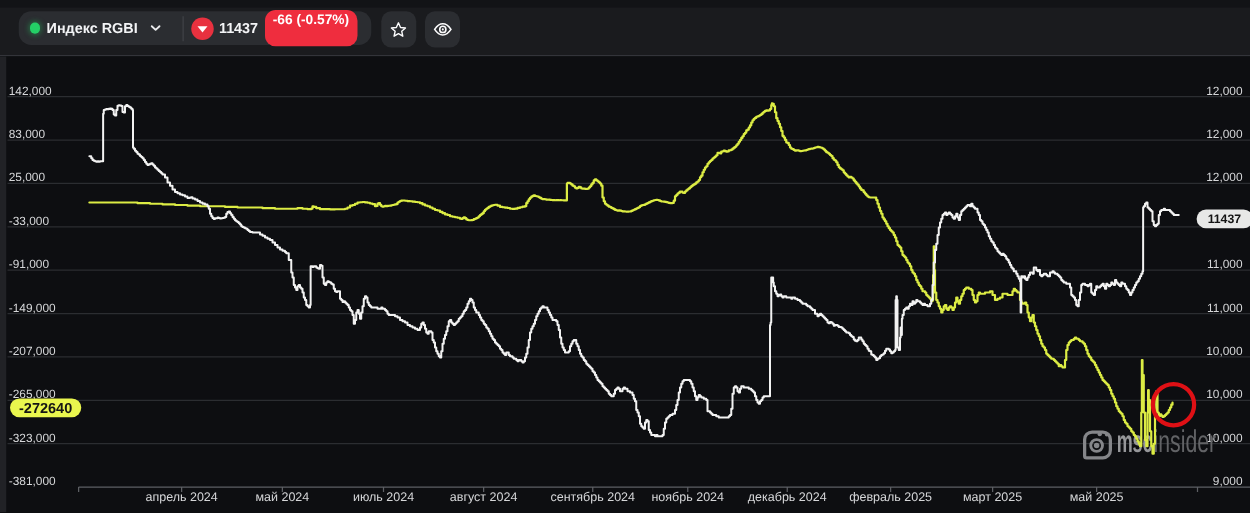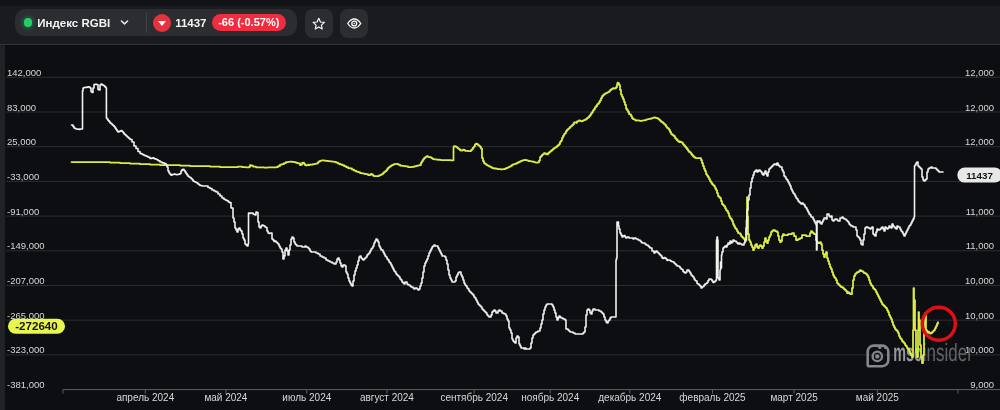--- a/index.html
+++ b/index.html
@@ -6,21 +6,21 @@
   .top{position:absolute;left:0;top:0;width:1000px;height:5.5px;background:#121316;}
   .hdr{position:absolute;left:0;top:5.5px;width:1000px;height:38.7px;background:#1a1b1e;}
   .hsep{position:absolute;left:0;top:44.2px;width:1000px;height:1px;background:#33343a;}
   .pill{position:absolute;left:14.5px;top:8.75px;height:27.5px;background:#2b2d31;border-radius:10px;display:flex;align-items:center;padding-right:10.5px;}
   .dot{width:8.6px;height:8.6px;border-radius:50%;background:#24cf66;margin-left:9.2px;box-shadow:0 0 4px 1.5px rgba(35,200,95,0.35);}
   .name{color:#f3f4f6;font-weight:bold;font-size:11.5px;margin-left:5px;letter-spacing:0;}
   .sep{width:1px;height:20px;background:#404247;margin-left:16.5px;}
   .rc{width:18px;height:18px;border-radius:50%;background:#e8313f;margin-left:6.5px;display:flex;align-items:center;justify-content:center;}
   .tri{width:0;height:0;border-left:4.2px solid transparent;border-right:4.2px solid transparent;border-top:5.6px solid #fff;margin-top:1px;}
   .price{color:#f3f4f6;font-weight:bold;font-size:11.5px;margin-left:4px;}
-  .chg{background:#ef2d3e;color:#fff;font-weight:bold;font-size:11px;border-radius:8.5px;height:17px;line-height:17px;padding:0 6.7px;margin-left:5px;}
+  .chg{background:#ef2d3e;color:#fff;font-weight:bold;font-size:11px;border-radius:8.5px;height:29px;line-height:17px;padding:0 6.7px;margin-left:5px;}
   .btn{position:absolute;top:9.4px;width:28.6px;height:28.6px;background:#2b2d31;border-radius:8px;display:flex;align-items:center;justify-content:center;}
   svg{position:absolute;left:0;top:0;}
   .ax{font-family:"Liberation Sans",sans-serif;font-size:9.5px;fill:#d6d7d9;}
   .mo{font-family:"Liberation Sans",sans-serif;font-size:10px;fill:#d6d7d9;}
 </style></head>
 <body>
 <div class="top"></div>
 <div class="hdr"></div>
 <div class="hsep"></div>
 <svg width="1000" height="410" viewBox="0 0 1000 410">

